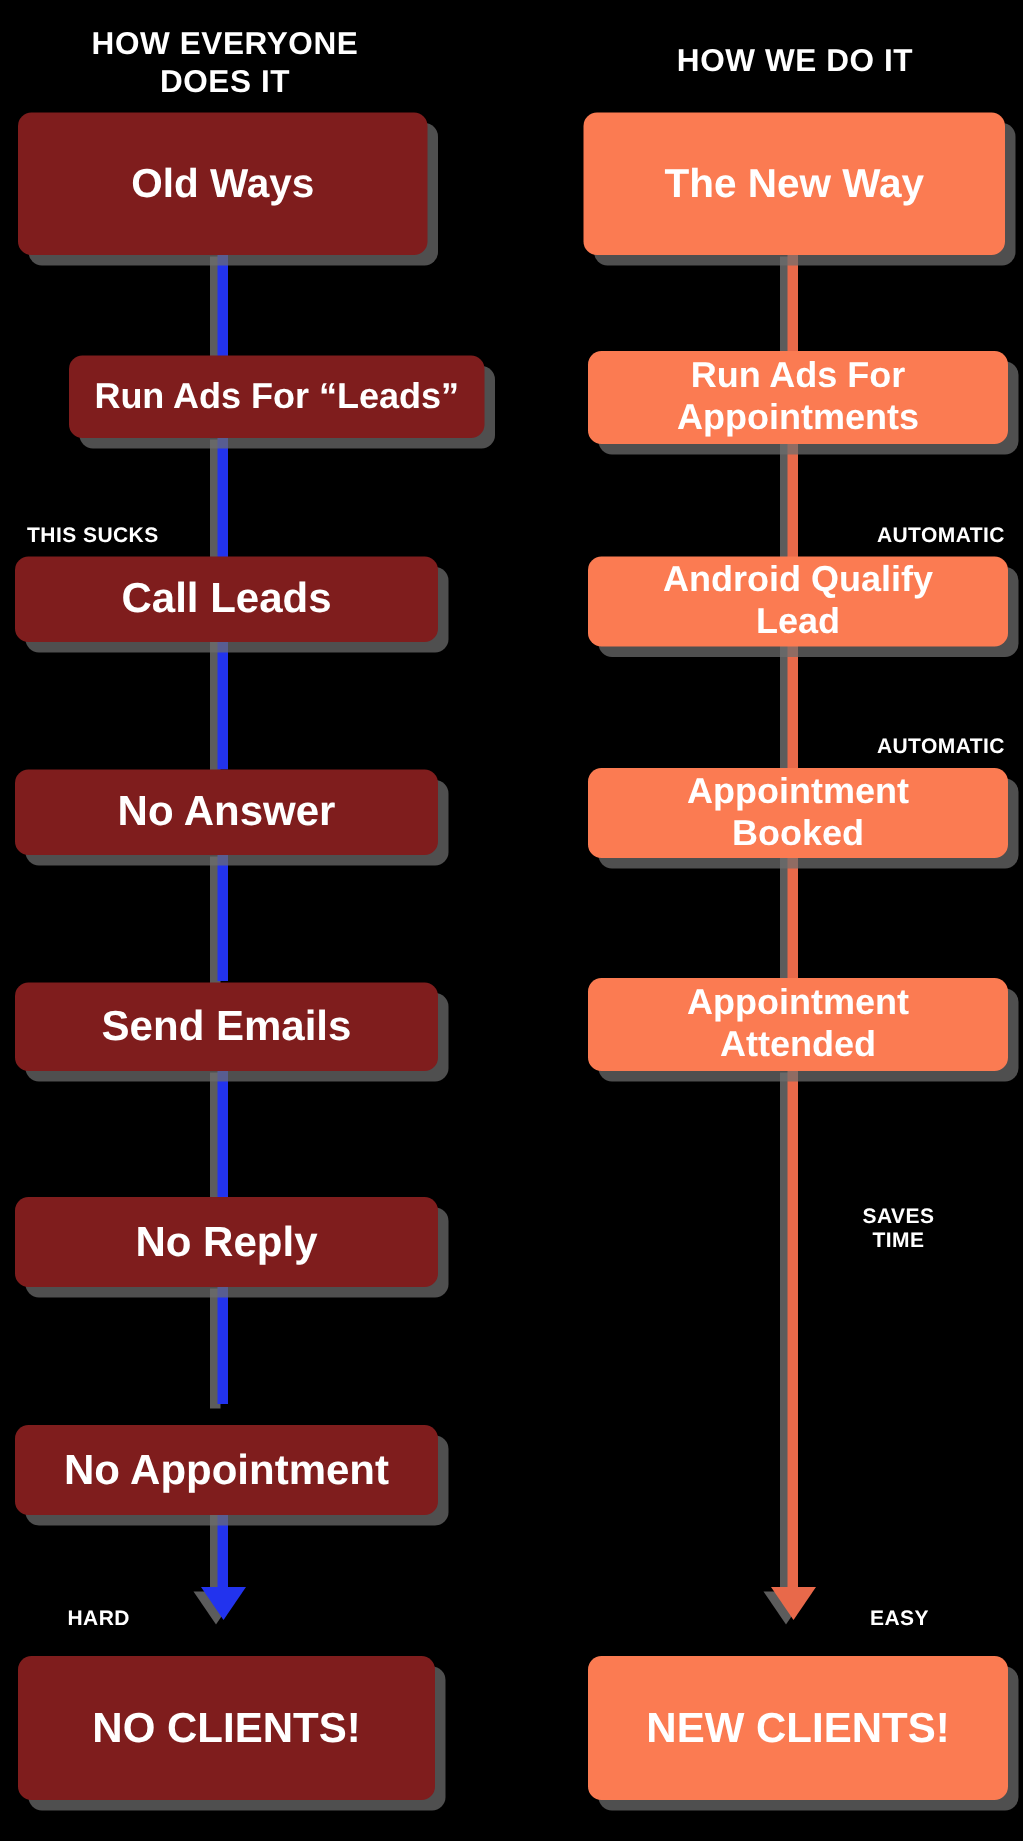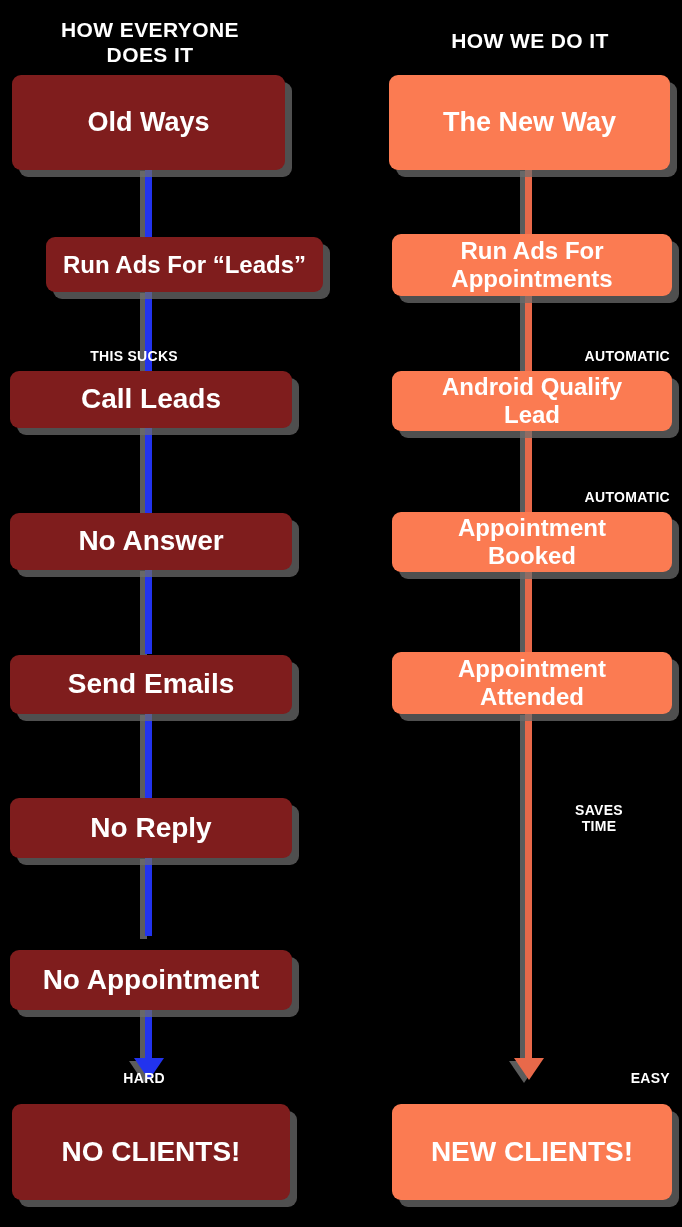--- a/index.html
+++ b/index.html
@@ -103,21 +103,20 @@
   
   .tag {
     position: absolute;
     color: #ffffff;
     font-weight: 700;
     font-size: 14px;
     line-height: 16px;
     letter-spacing: 0.3px;
     text-transform: uppercase;
     white-space: pre-line;
-    text-align: right;
   }
   .tag.right-align { text-align: right; }
   .tag.center-align { text-align: center; }
 </style>
 </head>
 <body>
 
 <div id="stage">
 
   <div class="col-header" id="header-left">HOW EVERYONE

